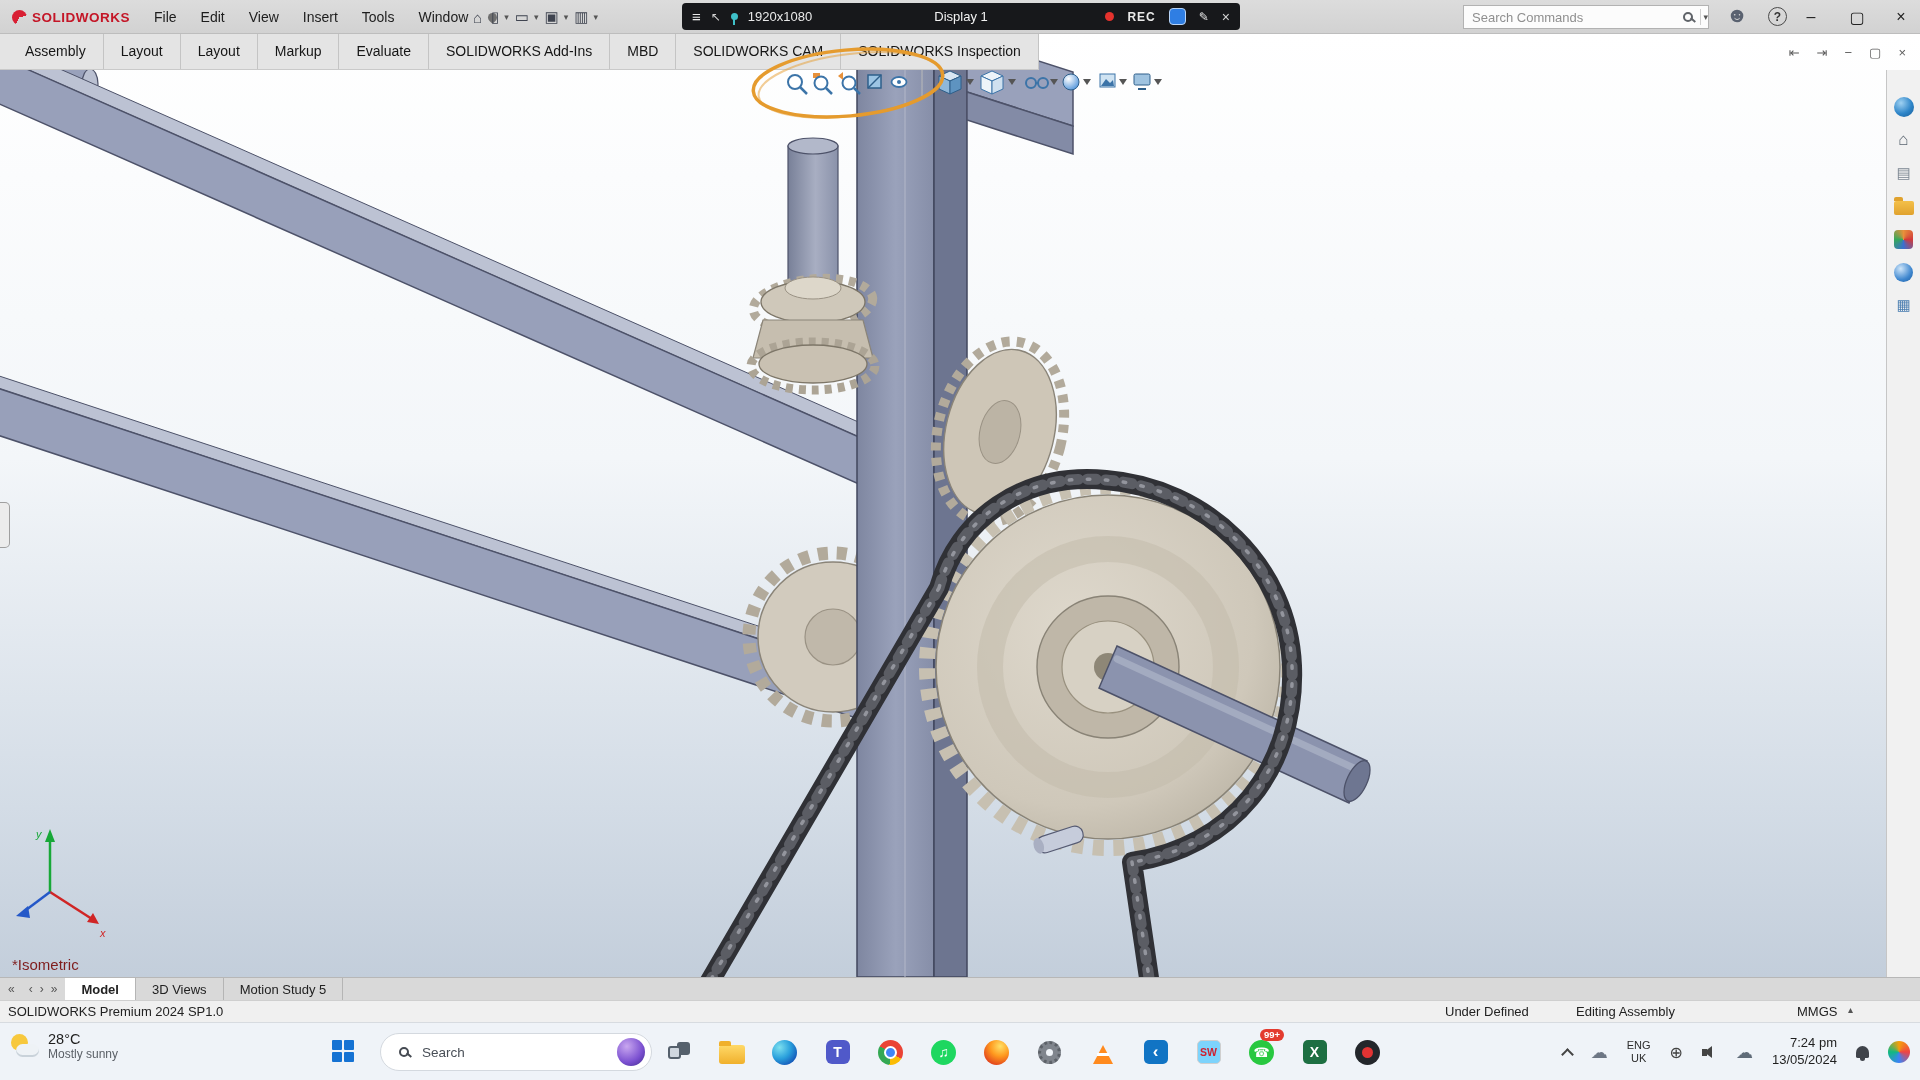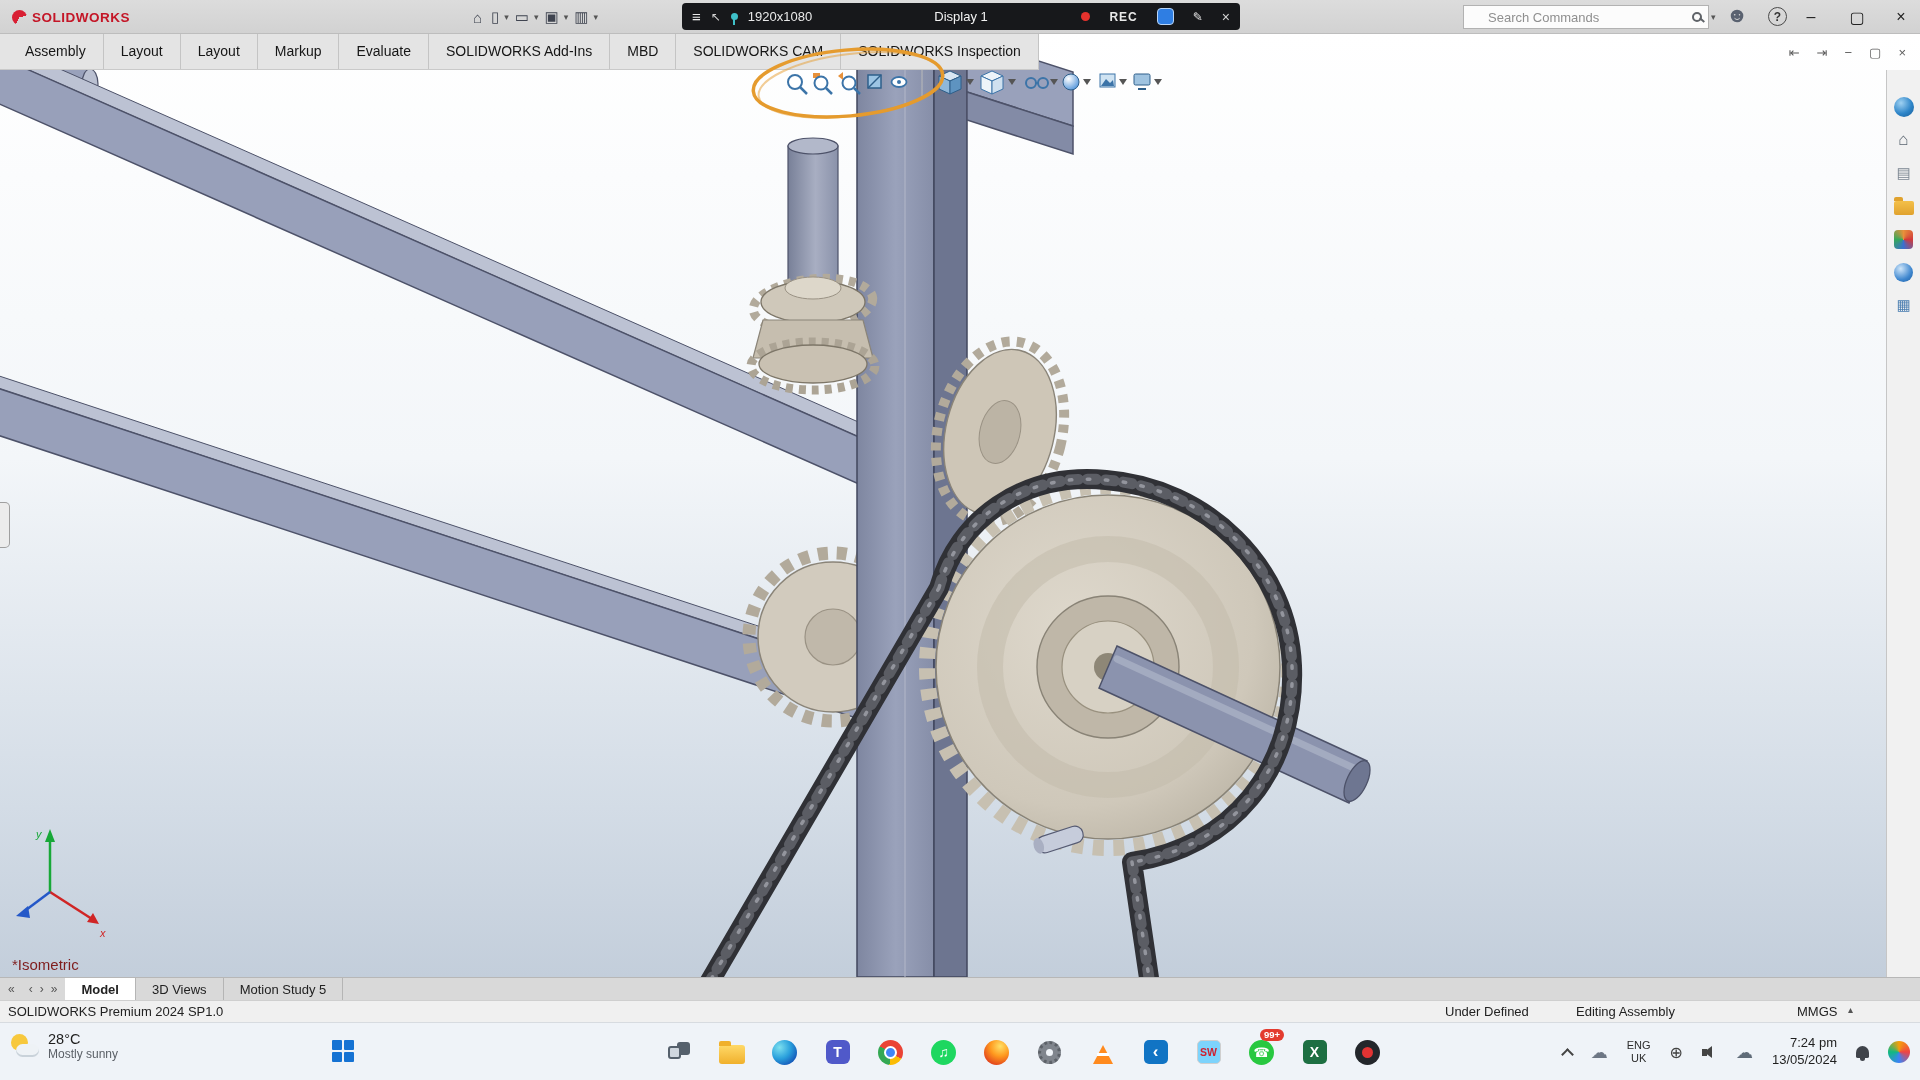--- a/index.html
+++ b/index.html
@@ -26,25 +26,25 @@
   #menus{position:absolute;left:142px;top:0;height:34px;display:flex;align-items:center}
   #menus span{padding:0 12px;font-size:14px;color:#1d1d1d;cursor:default}
   .tpin{width:9px;height:9px;background:#6f6f6f;border-radius:50% 50% 50% 0;transform:rotate(-45deg);margin-left:8px}
   #quick{position:absolute;left:470px;top:0;height:34px;display:flex;align-items:center;gap:3px}
   .qico{font-size:15px;color:#3f4450;padding:0 3px}
   .caret{font-size:9px;color:#555;margin-left:-1px}
   #recbar{position:absolute;left:682px;top:3px;width:558px;height:27px;background:#17181b;border-radius:4px;color:#e9e9e9;display:flex;align-items:center;padding:0 10px;gap:10px}
   .pin2{width:7px;height:7px;background:#3fc1c9;border-radius:50%;position:relative}
   .pin2::after{content:"";position:absolute;left:2.5px;top:6px;width:2px;height:6px;background:#3fc1c9}
   #recDisplay{position:absolute;left:50%;transform:translateX(-50%);font-size:13px;color:#f2f2f2}
-  #recRight{position:absolute;right:10px;top:0;height:27px;display:flex;align-items:center;gap:19px}
+  #recRight{position:absolute;right:10px;top:0;height:27px;display:flex;align-items:center;gap:13px}
   .recdot{width:9px;height:9px;border-radius:50%;background:#e5322d}
   .recblue{width:17px;height:17px;border-radius:4px;background:#2f7ee3;border:1.5px solid #b9d4f6}
   #searchCmd{position:absolute;left:1463px;top:5px;width:246px;height:24px;background:#fcfcfc;border:1px solid #b2b2b2;display:flex;align-items:center}
-  #searchCmd input{flex:1;border:0;outline:0;background:transparent;font-size:13px;color:#555;padding:0 24px;font-family:"Liberation Sans",sans-serif}
+  #searchCmd input{flex:1;border:0;outline:0;background:transparent;font-size:13px;color:#555;padding:0 8px;font-family:"Liberation Sans",sans-serif}
   #searchCmd input::placeholder{color:#8f8f8f}
   .mag{width:10px;height:10px;border:2px solid #5f6368;border-radius:50%;position:relative;flex:none;margin:0 4px}
   .mag::after{content:"";position:absolute;width:6px;height:2px;background:#5f6368;right:-5px;bottom:-1px;transform:rotate(40deg)}
   .vsep{width:1px;height:16px;background:#cfcfcf;margin:0 3px}
   #profile{position:absolute;left:1726px;top:3px;font-size:21px;color:#5a6270}
   #helpbtn{position:absolute;left:1768px;top:7px;width:19px;height:19px;border:1.5px solid #4a4a4a;border-radius:50%;font-size:12px;font-weight:bold;color:#333;display:flex;align-items:center;justify-content:center}
   .winctl{position:absolute;top:0;height:34px;width:34px;display:flex;align-items:center;justify-content:center;font-size:16px;color:#222}
 
   
   #ribbonbar{position:absolute;left:0;top:34px;width:1920px;height:36px}
@@ -319,20 +319,29 @@
 
   <div id="leftCollapse"></div>
   <div id="isoLabel">*Isometric</div>
 </div>
 
 <div id="titlebar">
   <div id="logo">
     <div class="logomark"></div>
     <span class="logotext">SOLIDWORKS</span>
   </div>
+  <div id="menus">
+    <span>File</span>
+    <span>Edit</span>
+    <span>View</span>
+    <span>Insert</span>
+    <span>Tools</span>
+    <span>Window</span>
+    <div class="tpin"></div>
+  </div>
   <div id="quick">
     <span class="qico">⌂</span>
     <span class="qico">▯</span>
       <span class="caret">▾</span>
     <span class="qico">▭</span>
       <span class="caret">▾</span>
     <span class="qico">▣</span>
       <span class="caret">▾</span>
     <span class="qico">▥</span>
       <span class="caret">▾</span>
@@ -433,20 +442,25 @@
     </div>
   </div>
 
   <div id="startbtn">
       <div></div>
       <div></div>
       <div></div>
       <div></div>
     </div>
 
+  <div id="tsearch">
+    <div class="mag"></div>
+    <span class="tslabel">Search</span>
+    <div class="tsavatar"></div>
+  </div>
 
   <div id="ticons">
     <div class="slot">
         <div class="tview">
           <div class="tv2"></div>
           <div class="tv1"></div>
         </div>
       </div>
     <div class="slot">
         <div class="fold"></div>

